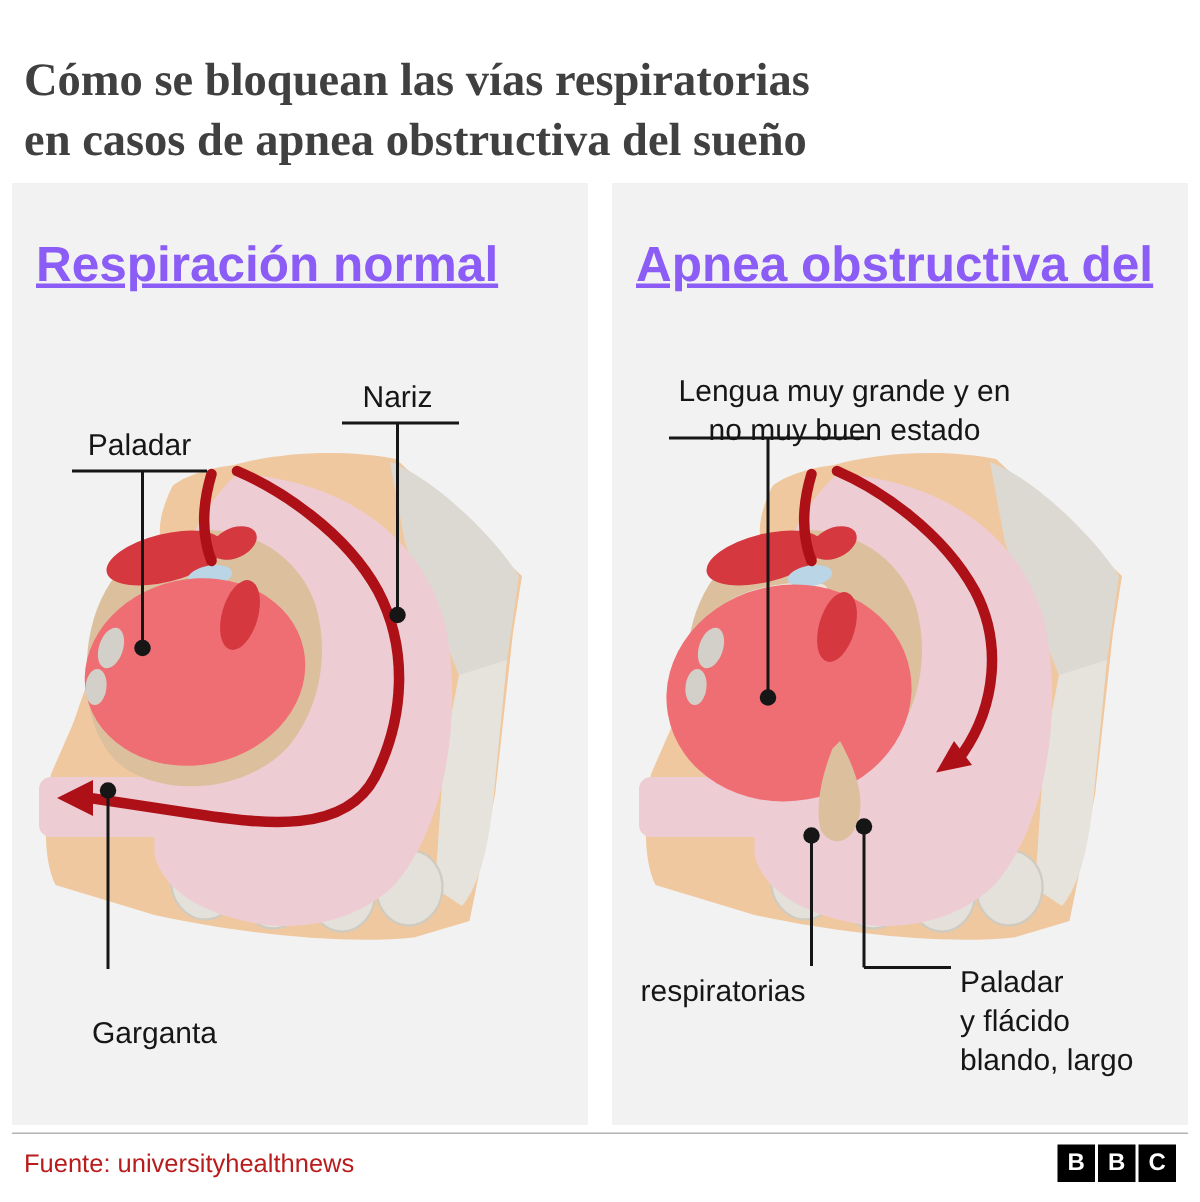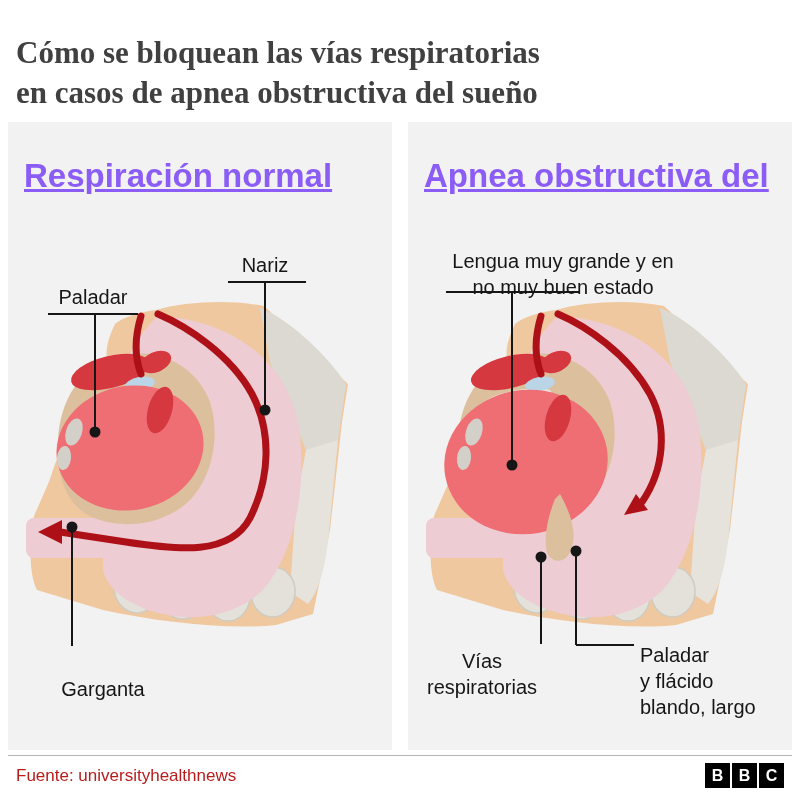--- a/index.html
+++ b/index.html
@@ -136,21 +136,20 @@
     <h2 class="panel-heading">
       <span class="line">Apnea obstructiva del</span>
     </h2>
 
     <div class="anno center" style="left:25px;top:126px;width:260px;text-align:center;">
       <span class="line">Lengua muy grande y en</span>
       <span class="line">no muy buen estado</span>
     </div>
 
     <div class="anno center" style="left:0px;top:526px;width:148px;">
-      <span class="line">Vías</span>
       <span class="line">respiratorias</span>
     </div>
 
     <div class="anno" style="left:232px;top:492px;width:145px;margin-top:28px;">
       <span class="line">Paladar</span>
       <span class="line">y flácido</span>
       <span class="line">blando, largo</span>
     </div>
   </div>
 

